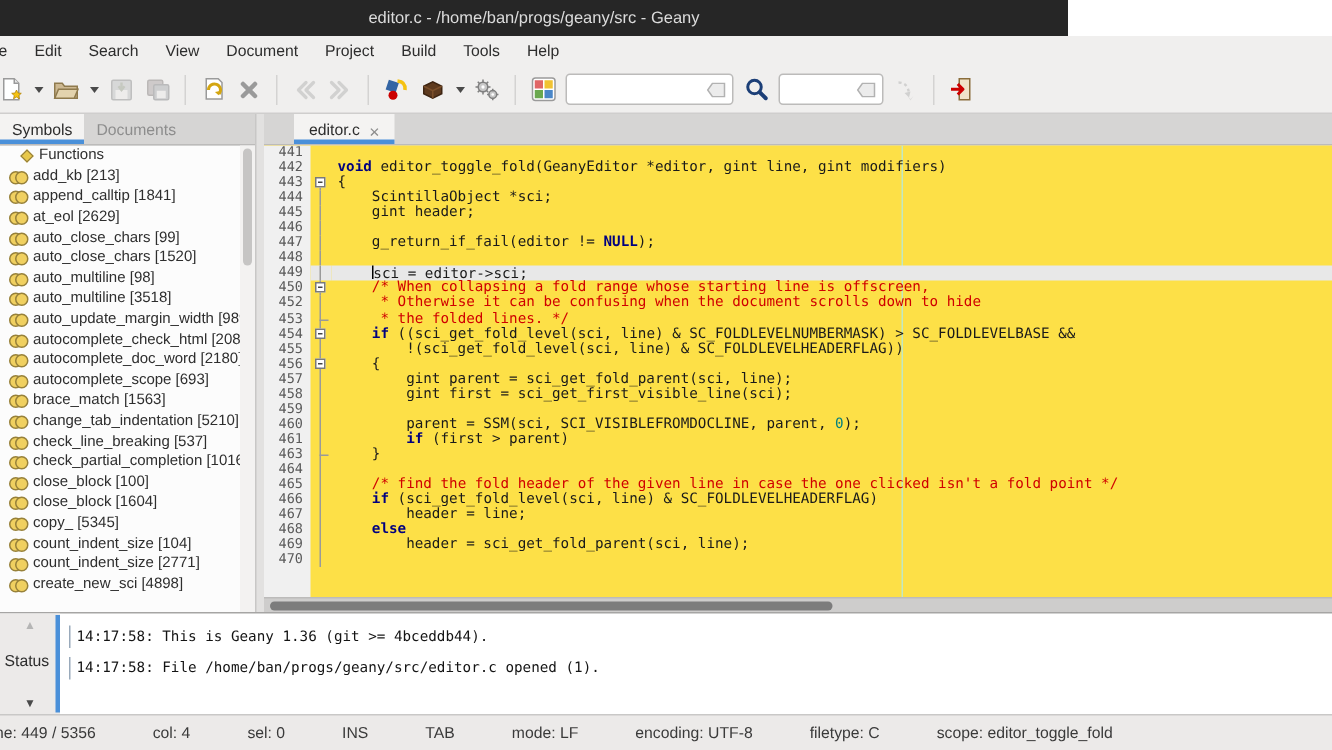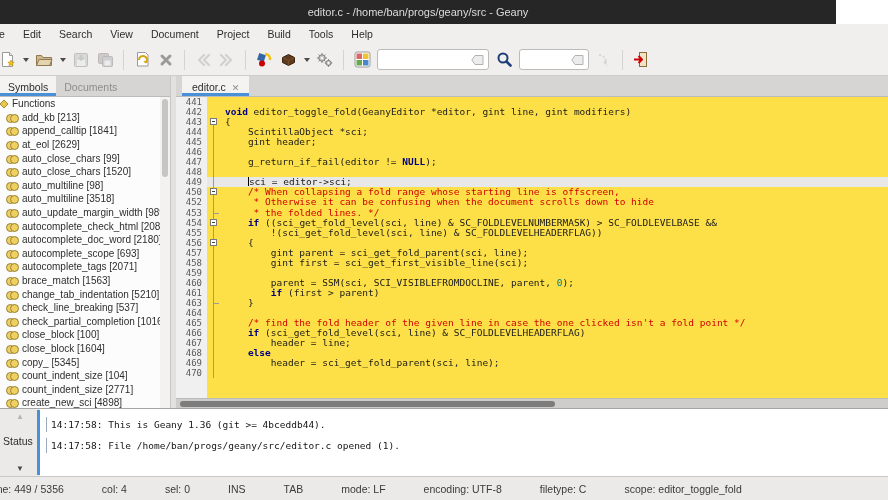--- a/index.html
+++ b/index.html
@@ -4,21 +4,21 @@
 <style>
   :root{
     --accent:#4a90d9; --kw:#00007f; --com:#d00000; --num:#007f7f;
     --curline:#e8e8e8; --longline:#c2e8c2;
   }
   *{box-sizing:border-box;margin:0;padding:0}
   html,body{width:888px;height:500px;overflow:hidden}
   body{font-family:"Liberation Sans",sans-serif;background:#fff;position:relative}
 
   
-  #titlebar{position:absolute;left:0;top:0;width:836px;height:24px;background:#262626;
+  #titlebar{position:absolute;left:0;top:0;width:712px;height:24px;background:#262626;
     display:flex;align-items:center;justify-content:center}
   #titlebar .ttl{color:#dcdcdc;font-size:11px}
 
   
   #menubar{position:absolute;left:0;top:24px;width:888px;height:20px;background:#f0efee;
     display:flex;align-items:center;font-size:10.5px;color:#2d2d2d}
   .menu-item{padding:0 9px;line-height:20px}
   .menu-item:first-child{margin-left:-21px}
 
   
@@ -40,34 +40,34 @@
   .ntab{display:flex;align-items:flex-end;gap:6px;padding:0 10px;color:#8d8d8d;border-bottom:3px solid transparent}
   .ntab.active{background:#f4f3f2;color:#2d2d2d;border-bottom:3px solid var(--accent)}
   .tab-close{color:#8d8d8d;font-size:9px;line-height:9px}
 
   
   #sidebar{position:absolute;left:0;top:76px;width:176px;height:332px;background:#fcfcfc}
   #side-tabs{height:21px}
   #side-tabs .ntab{padding:0 8px}
   #symbol-tree{position:absolute;left:0;top:21px;right:16px;bottom:0;overflow:hidden}
   .trow{height:13.6px;display:flex;align-items:center;gap:4px;font-size:10px;color:#2e2e2e;white-space:nowrap;padding-left:6px}
-  .trow.root{padding-left:0}
+  .trow.root{padding-left:14px}
   .root-icon{width:8px;height:8px;background:#e8c84a;border:1px solid #97813a;transform:rotate(45deg) scale(.8);flex:none}
   .sym-icon{position:relative;width:12px;height:9px;flex:none}
   .sym-icon::before,.sym-icon::after{content:"";position:absolute;top:1px;width:7px;height:7px;border-radius:50%;
     background:#f0d060;border:1px solid #97813a}
   .sym-icon::before{left:0}.sym-icon::after{left:4px}
   #side-vscroll{position:absolute;right:6px;top:21px;width:10px;bottom:0;background:#f3f2f1}
   #side-vscroll .thumb{position:absolute;left:2px;top:2px;width:6px;height:78px;border-radius:3px;background:#c6c5c4}
   #side-splitter{position:absolute;right:0;top:0;width:6px;bottom:0;background:#e2e1e0;border-left:1px solid #c8c7c6}
 
   
   #editor-panel{position:absolute;left:176px;top:76px;width:712px;height:332px}
   #ed-tabs{height:21px}
-  #ed-tabs .ntab{margin-left:6px}
+  #ed-tabs .ntab{margin-left:20px}
   #code-area{position:absolute;left:0;top:21px;right:0;bottom:10px;background:#fde047;overflow:hidden}
   #gutter-bg{position:absolute;left:0;top:0;bottom:0;width:31px;background:#f0f0f0}
   #longline{position:absolute;left:425px;top:0;bottom:0;width:1px;background:var(--longline)}
   #code-lines{position:absolute;left:0;top:0;right:0}
   .crow{display:flex;height:10.05px;align-items:stretch}
   .lnum{width:31px;flex:none;text-align:right;padding-right:5px;font:9px "DejaVu Sans Mono",monospace;color:#5a5a5a;line-height:10.05px}
   .fold{width:14px;flex:none;position:relative}
   .fold.line::before,.fold.end::before,.fold.box::before{content:"";position:absolute;left:6px;top:0;bottom:0;width:1px;background:#9a9a9a}
   .fold.start::before{content:"";position:absolute;left:6px;top:8px;bottom:0;width:1px;background:#9a9a9a}
   .fold.end::after{content:"";position:absolute;left:6px;top:5px;width:6px;height:1px;background:#9a9a9a}
@@ -295,24 +295,20 @@
       <div class="trow">
         <span class="sym-icon"></span>
         <span>autocomplete_doc_word [2180]</span>
       </div>
       <div class="trow">
         <span class="sym-icon"></span>
         <span>autocomplete_scope [693]</span>
       </div>
       <div class="trow">
         <span class="sym-icon"></span>
-        <span>autocomplete_tags [2071]</span>
-      </div>
-      <div class="trow">
-        <span class="sym-icon"></span>
         <span>brace_match [1563]</span>
       </div>
       <div class="trow">
         <span class="sym-icon"></span>
         <span>change_tab_indentation [5210]</span>
       </div>
       <div class="trow">
         <span class="sym-icon"></span>
         <span>check_line_breaking [537]</span>
       </div>

